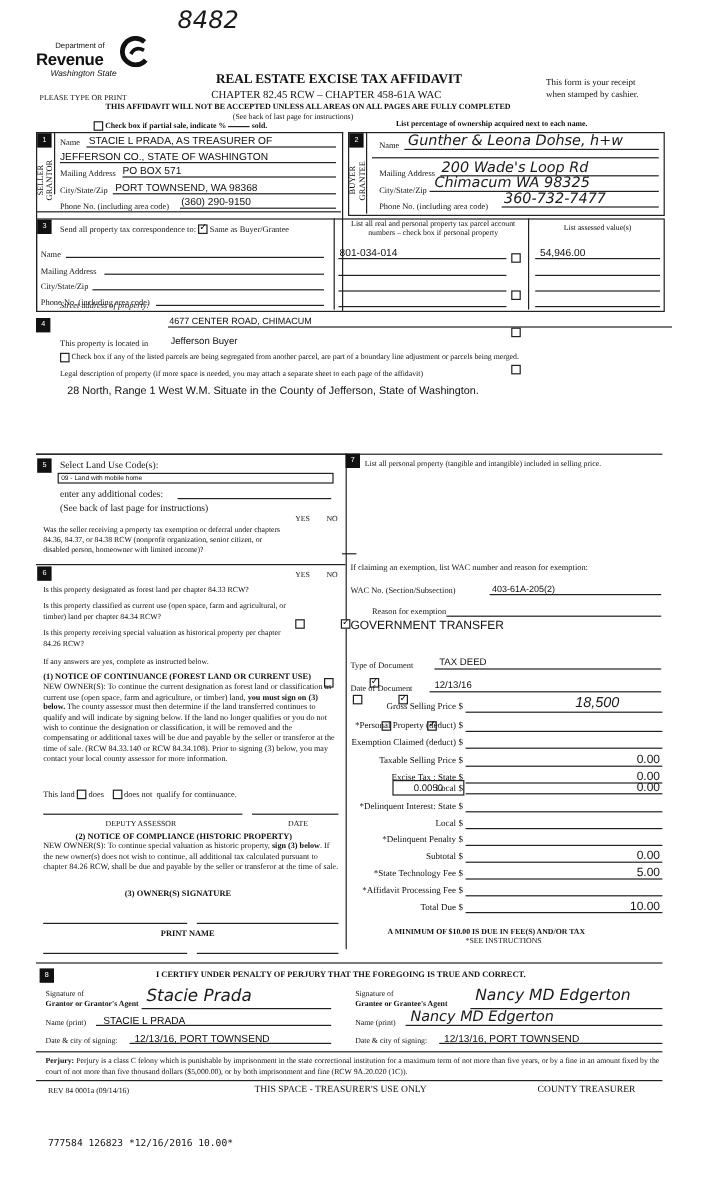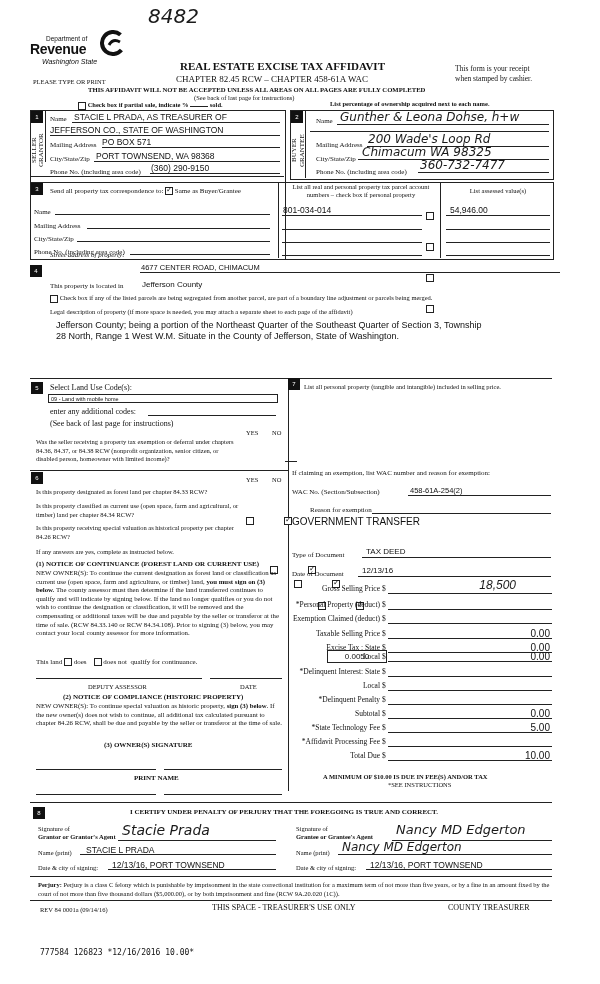--- a/index.html
+++ b/index.html
@@ -143,28 +143,27 @@
   <span class="cb abs" style="left:426px;top:245px;"></span>
   <div class="line" style="left:446px;top:246px;width:104px;height:9px;"></div>
 </div>
 
 
 <div class="num-box" style="left:30px;top:265px;">4</div>
 <div class="abs lbl" style="left:50px;top:251px;font-style:italic;">Street address of property:</div>
 <div class="line" style="left:140px;top:262px;width:420px;height:10px;"></div>
 <div class="abs sans" style="left:141px;top:263px;font-size:7.5px;">4677 CENTER ROAD, CHIMACUM</div>
 <div class="abs lbl" style="left:50px;top:282px;">This property is located in</div>
-<div class="abs sans" style="left:142px;top:280px;font-size:8px;">Jefferson County</div>
+<div class="abs sans" style="left:142px;top:280px;font-size:8px;">Jefferson Buyer</div>
 <div class="abs tiny" style="left:50px;top:294px;">
   <span class="cb"></span>
   <span>Check box if any of the listed parcels are being segregated from another parcel, are part of a boundary line adjustment or parcels being merged.</span>
 </div>
 <div class="abs tiny" style="left:50px;top:308px;">Legal description of property (if more space is needed, you may attach a separate sheet to each page of the affidavit)</div>
 <div class="abs sans" style="left:56px;top:320px;font-size:9px;line-height:11px;">
-  <div>Jefferson County; being a portion of the Northeast Quarter of the Southeast Quarter of Section 3, Township</div>
   <div>28 North, Range 1 West W.M.  Situate in the County of Jefferson, State of Washington.</div>
 </div>
 
 
 <div class="abs" style="left:30px;top:378px;width:258px;height:412px;border:1px solid #222;border-bottom:none;border-left:none;"></div>
 <div class="abs" style="left:30px;top:378px;width:258px;border-top:1px solid #222;"></div>
 <div class="num-box" style="left:31px;top:382px;">5</div>
 <div class="abs" style="left:50px;top:383px;font-size:8px;">Select Land Use Code(s):</div>
 <div class="abs sans" style="left:48px;top:394px;width:230px;height:9px;border:1px solid #222;font-size:5.5px;line-height:9px;padding-left:2px;box-sizing:border-box;"><span>09 - Land with mobile home</span></div>
 <div class="abs" style="left:50px;top:407px;font-size:8px;">enter any additional codes:</div>
@@ -219,21 +218,21 @@
 <div class="line" style="left:164px;top:794px;width:118px;height:0;"></div>
 
 
 <div class="abs" style="left:288px;top:378px;width:264px;border-top:1px solid #222;"></div>
 <div class="num-box" style="left:288px;top:378px;">7</div>
 <div class="abs tiny" style="left:304px;top:382px;width:240px;line-height:10px;">List all  personal property (tangible and intangible) included in selling price.</div>
 <div class="abs" style="left:285px;top:461px;width:12px;border-top:1px solid #222;"></div>
 <div class="abs" style="left:292px;top:469px;font-size:7px;">If claiming an exemption, list WAC number and reason for exemption:</div>
 <div class="abs" style="left:292px;top:488px;font-size:7px;">WAC No. (Section/Subsection)</div>
 <div class="line" style="left:408px;top:486px;width:143px;height:9px;"></div>
-<div class="abs sans" style="left:410px;top:486px;font-size:7.5px;">458-61A-254(2)</div>
+<div class="abs sans" style="left:410px;top:486px;font-size:7.5px;">403-61A-205(2)</div>
 <div class="abs" style="left:310px;top:506px;font-size:7px;">Reason for exemption</div>
 <div class="line" style="left:372px;top:504px;width:179px;height:9px;"></div>
 <div class="abs sans" style="left:292px;top:516px;font-size:10px;">GOVERNMENT TRANSFER</div>
 <div class="abs" style="left:292px;top:551px;font-size:7px;">Type of Document</div>
 <div class="line" style="left:362px;top:548px;width:189px;height:9px;"></div>
 <div class="abs sans" style="left:366px;top:547px;font-size:8px;">TAX DEED</div>
 <div class="abs" style="left:292px;top:570px;font-size:7px;">Date of Document</div>
 <div class="line" style="left:358px;top:567px;width:193px;height:9px;"></div>
 <div class="abs sans" style="left:362px;top:566px;font-size:8px;">12/13/16</div>
 

